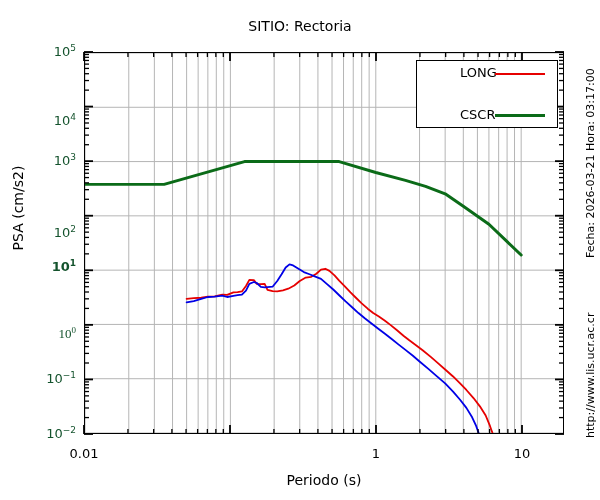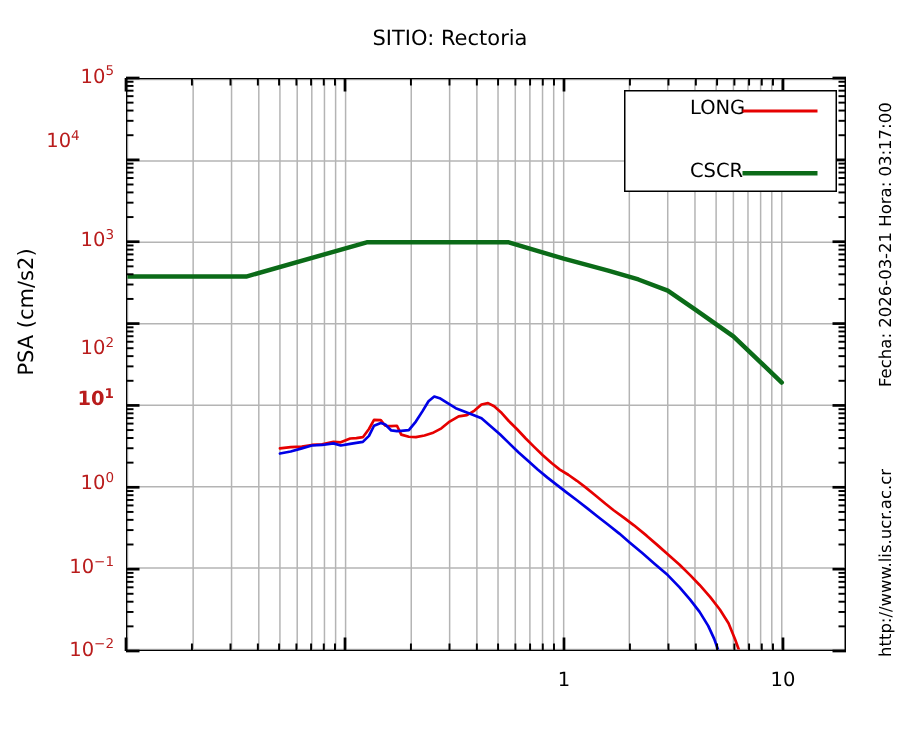--- a/index.html
+++ b/index.html
@@ -47,21 +47,21 @@
   }
   #ticks-layer {
     position: absolute;
     left: 0; top: 0;
     width: 600px; height: 500px;
     pointer-events: none;
   }
   .ylabel-text {
     position: absolute;
     font-size: 13px;
-    color: #b91c1c;
+    color: #14532d;
     text-align: right;
     white-space: nowrap;
   }
   .ylabel-text sup {
     font-size: 9px;
     vertical-align: super;
   }
   .xlabel-text {
     position: absolute;
     font-size: 13px;
@@ -364,32 +364,34 @@
         <line x1="84" y1="60.453221244936266" x2="89" y2="60.453221244936266" stroke="#000" stroke-width="1.3"></line>
         <line x1="564" y1="60.453221244936266" x2="559" y2="60.453221244936266" stroke="#000" stroke-width="1.3"></line>
         <line x1="84" y1="57.288517852725356" x2="89" y2="57.288517852725356" stroke="#000" stroke-width="1.3"></line>
         <line x1="564" y1="57.288517852725356" x2="559" y2="57.288517852725356" stroke="#000" stroke-width="1.3"></line>
         <line x1="84" y1="54.49705162773968" x2="89" y2="54.49705162773968" stroke="#000" stroke-width="1.3"></line>
         <line x1="564" y1="54.49705162773968" x2="559" y2="54.49705162773968" stroke="#000" stroke-width="1.3"></line>
         <line x1="84" y1="52" x2="93" y2="52" stroke="#000" stroke-width="1.8"></line>
         <line x1="564" y1="52" x2="555" y2="52" stroke="#000" stroke-width="1.8"></line>
       </svg>
       <div class="ylabel-text" style="left: 8px; top: 43px; width: 68px;">10<sup>5</sup></div>
-      <div class="ylabel-text" style="left: 8px; top: 86px; width: 68px; text-align: center;">10<sup>4</sup></div>
+      <div class="ylabel-text" style="left: 8px; top: 112px; width: 68px;">10<sup>4</sup></div>
       <div class="ylabel-text" style="left: 8px; top: 152.143px; width: 68px;">10<sup>3</sup></div>
       <div class="ylabel-text" style="left: 8px; top: 224px; width: 68px;">10<sup>2</sup></div>
       <div class="ylabel-text" style="left: 8px; top: 258px; width: 68px; font-weight: bold;">10<sup>1</sup></div>
-      <div class="ylabel-text" style="left: 8px; top: 314px; width: 68px;">10<sup>0</sup></div>
+      <div class="ylabel-text" style="left: 8px; top: 325px; width: 68px; font-family: Liberation Serif, serif;">10<sup>0</sup></div>
       <div class="ylabel-text" style="left: 8px; top: 370.429px; width: 68px;">10<sup>−1</sup></div>
       <div class="ylabel-text" style="left: 8px; top: 425px; width: 68px;">10<sup>−2</sup></div>
+      <div class="xlabel-text" style="left: 44px; top: 446px; width: 80px;">0.01</div>
       <div class="xlabel-text" style="left: 336px; top: 446px; width: 80px;">1</div>
       <div class="xlabel-text" style="left: 482px; top: 446px; width: 80px;">10</div>
     </div>
 
   <div id="yaxis-title">PSA (cm/s2)</div>
+  <div id="xaxis-title">Periodo (s)</div>
 
   <div id="legend-box">
     <div class="legend-row" style="top:2px">
       <span class="legend-label">LONG</span>
       <span class="legend-swatch" style="background:#e60000"></span>
     </div>
     <div class="legend-row" style="top:44px">
       <span class="legend-label">CSCR</span>
       <span class="legend-swatch thick" style="background:#0b6b18"></span>
     </div>

